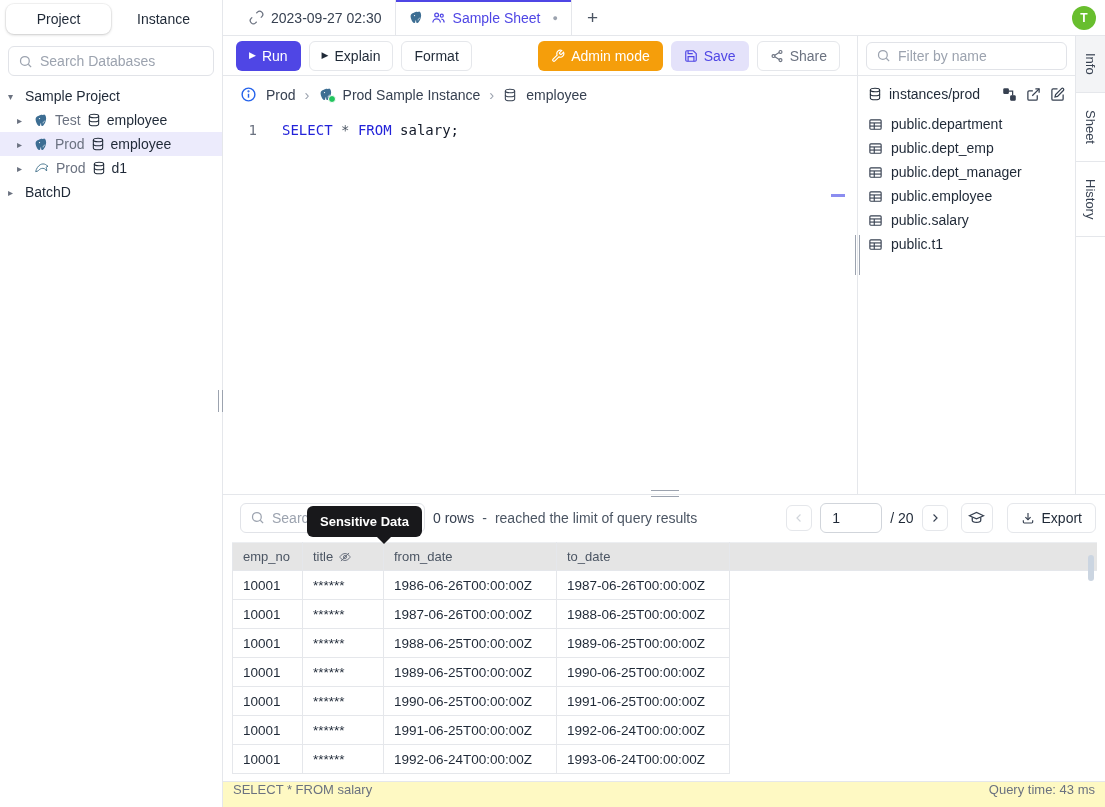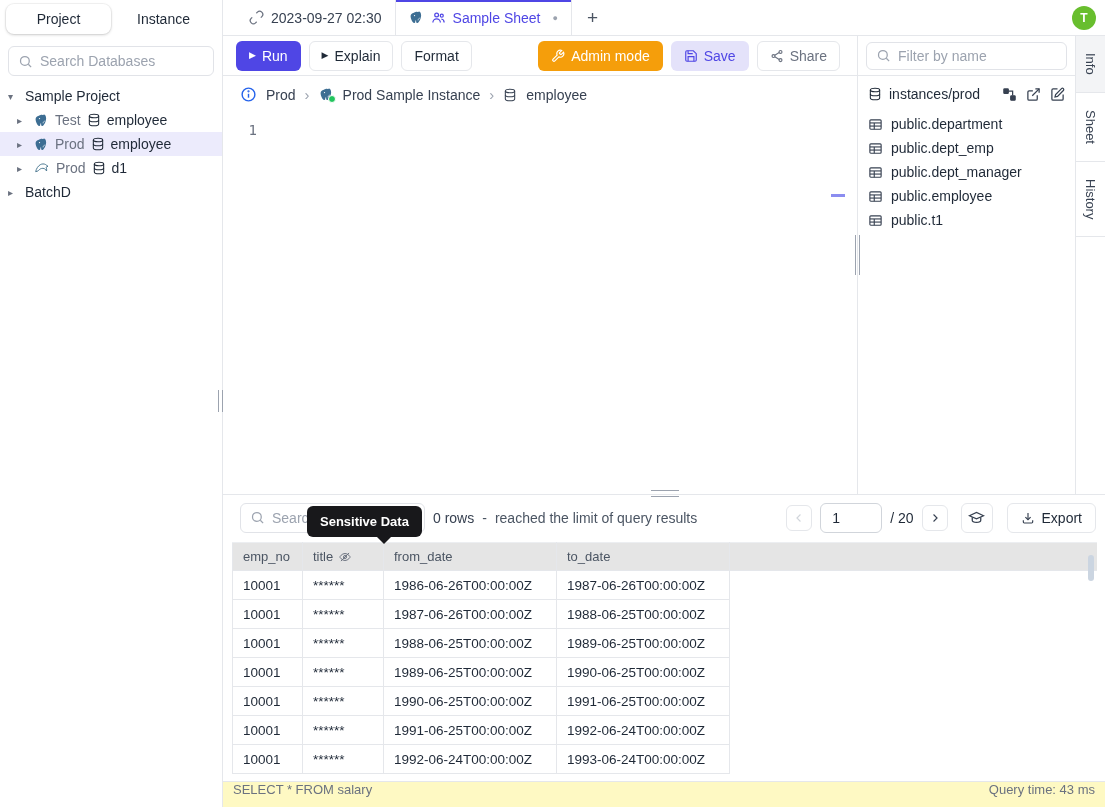--- a/index.html
+++ b/index.html
@@ -311,20 +311,21 @@
     <ellipse cx="12" cy="5" rx="8" ry="3"></ellipse>
     <path d="M4 5v7c0 1.7 3.6 3 8 3s8-1.3 8-3V5"></path>
     <path d="M4 12v7c0 1.7 3.6 3 8 3s8-1.3 8-3v-7"></path>
   </svg>
 
         <span>employee</span>
       </div>
 
       <div id="editor">
         <div class="gutter">1</div>
+        <div class="code"><span class="kw">SELECT</span><span> </span><span class="op">*</span><span> </span><span class="kw">FROM</span><span> salary;</span></div>
         <div class="overview-dash"></div>
       </div>
       <div class="handle-v"></div>
     </div>
 
     <div id="right-panel">
       <div class="rp-header">
         <div class="input">
           <svg width="15" height="15" viewBox="0 0 24 24" fill="none" stroke="#9ca3af" stroke-width="2">
               <circle cx="11" cy="11" r="7"></circle>
@@ -394,20 +395,29 @@
 <span>public.dept_manager</span>
           </div>
           <div class="table-item">
   <svg width="15" height="15" viewBox="0 0 24 24" fill="none" stroke="#374151" stroke-width="1.8">
     <rect x="3" y="4.5" width="18" height="15" rx="1.5"></rect>
     <line x1="3" y1="9.5" x2="21" y2="9.5"></line>
               <line x1="3" y1="14.5" x2="21" y2="14.5"></line>
     <line x1="10" y1="9.5" x2="10" y2="19.5"></line>
   </svg>
 <span>public.employee</span>
+          </div>
+          <div class="table-item">
+  <svg width="15" height="15" viewBox="0 0 24 24" fill="none" stroke="#374151" stroke-width="1.8">
+    <rect x="3" y="4.5" width="18" height="15" rx="1.5"></rect>
+    <line x1="3" y1="9.5" x2="21" y2="9.5"></line>
+              <line x1="3" y1="14.5" x2="21" y2="14.5"></line>
+    <line x1="10" y1="9.5" x2="10" y2="19.5"></line>
+  </svg>
+<span>public.salary</span>
           </div>
           <div class="table-item">
   <svg width="15" height="15" viewBox="0 0 24 24" fill="none" stroke="#374151" stroke-width="1.8">
     <rect x="3" y="4.5" width="18" height="15" rx="1.5"></rect>
     <line x1="3" y1="9.5" x2="21" y2="9.5"></line>
               <line x1="3" y1="14.5" x2="21" y2="14.5"></line>
     <line x1="10" y1="9.5" x2="10" y2="19.5"></line>
   </svg>
 <span>public.t1</span>
           </div>

